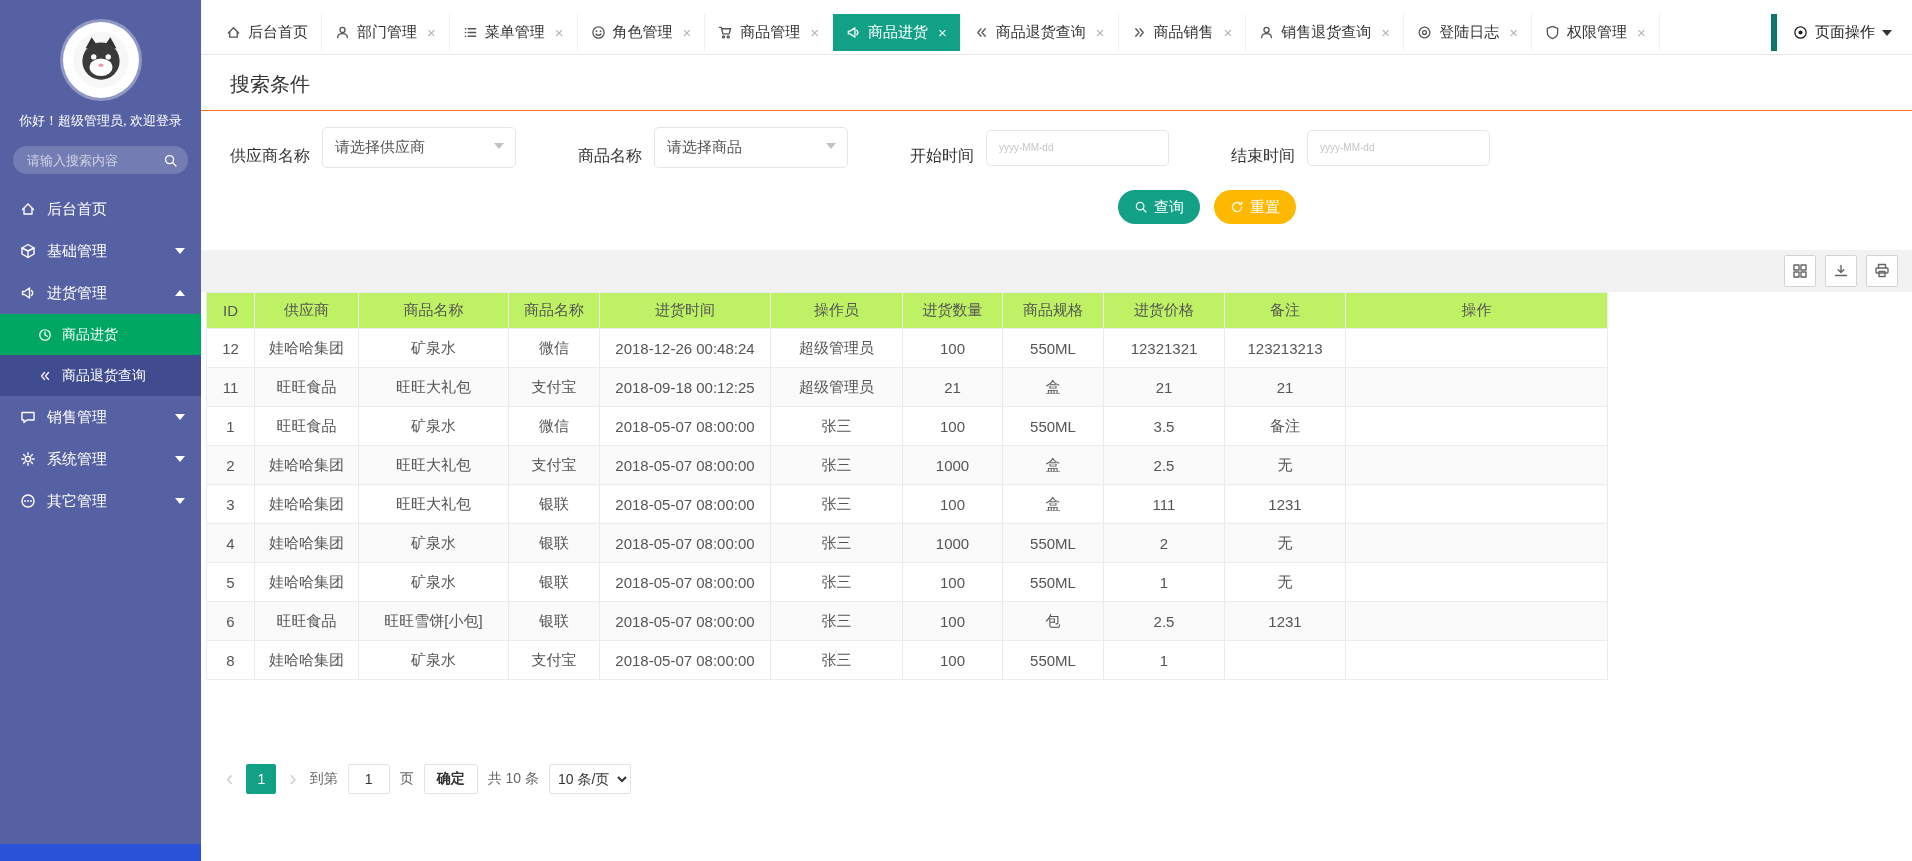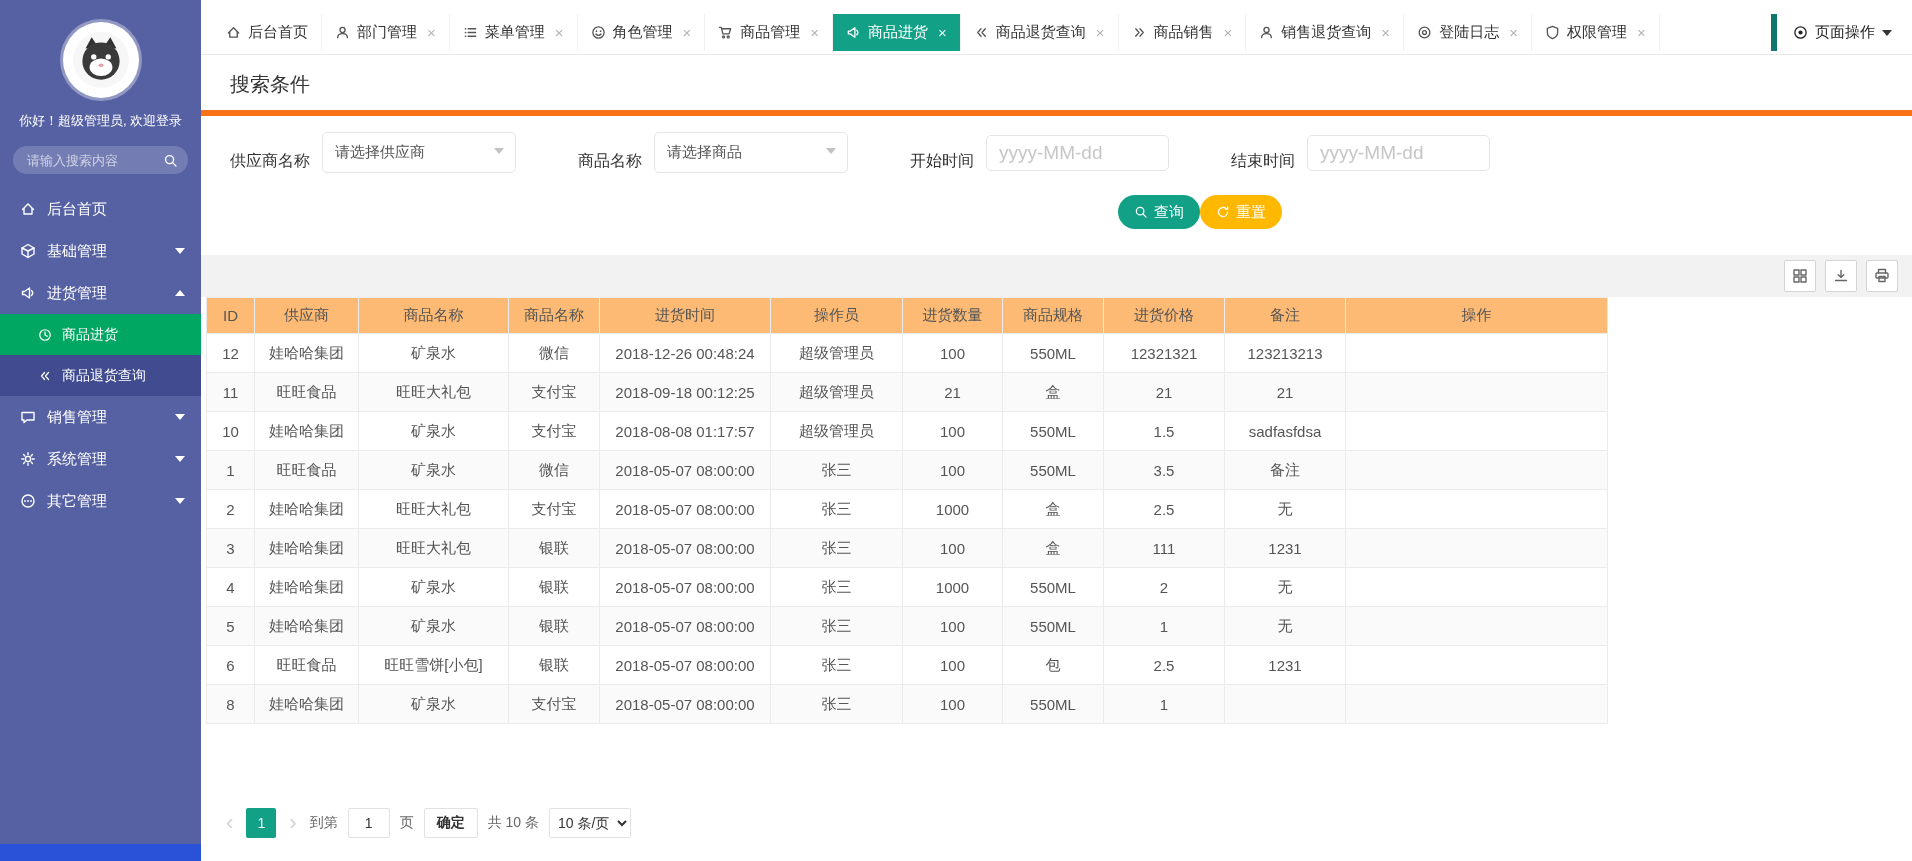--- a/index.html
+++ b/index.html
@@ -48,52 +48,52 @@
           font-size:15px; color:#333; border-right:1px solid #f1f1f1; cursor:pointer; white-space:nowrap; }
   .tab .icon { display:flex; color:#555; }
   .tab .close { color:#b3b3b3; font-size:15px; margin-left:3px; }
   .tab.active { background:var(--primary); color:#fff; }
   .tab.active .icon { color:#fff; }
   .tab.active .close { color:#e3f5f0; }
   .page-actions { margin-left:auto; height:37px; display:flex; align-items:center; gap:7px;
           padding:0 20px 0 16px; font-size:15px; color:#222; border-left:6px solid #0f766e; cursor:pointer; }
   .page-actions .caret.down { border-top-color:#333; }
 
-  .panel-head { padding:16px 12px 12px 29px; border-bottom:6px solid #f97316; }
+  .panel-head { padding:16px 12px 12px 29px; border-bottom:1px solid #f97316; }
   .panel-head h2 { margin:0; font-size:20px; font-weight:400; color:#333; }
 
   .form-row { display:flex; align-items:center; padding-left:29px; margin-top:16px; }
   .field { display:flex; align-items:center; margin-right:62px; }
   .field label { font-size:16px; color:#333; margin-right:12px; white-space:nowrap;margin-top:18px; }
   .select { width:194px; height:41px; border:1px solid #e5e5e5; border-radius:5px; background:#fff;
           display:flex; align-items:center; padding:0 28px 0 12px; font-size:15px; color:#555;
           position:relative; cursor:pointer; }
   .select .caret { position:absolute; right:11px; top:15px; border-top-color:#c2c2c2; }
   .date-input { width:183px; height:36px; border:1px solid #e5e5e5; border-radius:5px;
-          padding:0 12px; font-size:19px; color:#333; outline:none; }
+          padding:0 12px; font-size:10px; color:#333; outline:none; }
   .date-input::placeholder { color:#c6c6c6; }
 
-  .btn-row { display:flex; margin:22px 0 0 917px; }
+  .btn-row { display:flex; gap:14px; margin:22px 0 0 917px; }
   .btn { height:34px; border:none; border-radius:17px; color:#fff; font-size:15px;
           padding:0 16px; display:flex; align-items:center; gap:6px; cursor:pointer;
           font-family:inherit; }
   .btn .icon { display:flex; }
   .btn.green { background:var(--primary); }
   .btn.yellow { background:var(--yellow); }
 
   .table-toolbar { margin-top:26px; height:42px; background:#f2f2f2; display:flex;
           align-items:center; justify-content:flex-end; gap:9px; padding-right:14px; }
   .tool-btn { width:32px; height:32px; background:#fff; border:1px solid #d4d4d4; border-radius:2px;
           display:flex; align-items:center; justify-content:center; color:#666; cursor:pointer; padding:0; }
 
   .table-wrap { padding-left:5px; }
   table.grid { border-collapse:collapse; table-layout:fixed; width:1401px; font-size:15px; color:#555; }
   table.grid th, table.grid td { border:1px solid #ebebeb; text-align:center; overflow:hidden;
           white-space:nowrap; text-overflow:ellipsis; }
-  table.grid th { height:36px; background:#fdba74; font-weight:400; color:#555; }
+  table.grid th { height:36px; background:#bef264; font-weight:400; color:#555; }
   table.grid td { height:39px; }
   table.grid tbody tr:nth-child(even) { background:#fafafa; }
 
   .pagination { display:flex; align-items:center; margin:84px 0 0 22px; font-size:14px; color:#666; }
   .pagination > * { margin-right:10px; }
   .pg-arrow { color:#d2d2d2; font-size:22px; line-height:30px; cursor:pointer; padding:0 3px; }
   .pg-cur { width:30px; height:30px; background:var(--primary); color:#fff; border-radius:2px;
           display:flex; align-items:center; justify-content:center; font-size:14px; cursor:pointer; }
   .pg-text { color:#666; }
   .pg-input { width:42px; height:30px; border:1px solid #e2e2e2; border-radius:2px;
@@ -477,33 +477,20 @@
               <td>支付宝</td>
               <td>2018-09-18 00:12:25</td>
               <td>超级管理员</td>
               <td>21</td>
               <td>盒</td>
               <td>21</td>
               <td>21</td>
               <td></td>
             </tr>
             <tr>
-              <td>10</td>
-              <td>娃哈哈集团</td>
-              <td>矿泉水</td>
-              <td>支付宝</td>
-              <td>2018-08-08 01:17:57</td>
-              <td>超级管理员</td>
-              <td>100</td>
-              <td>550ML</td>
-              <td>1.5</td>
-              <td>sadfasfdsa</td>
-              <td></td>
-            </tr>
-            <tr>
               <td>1</td>
               <td>旺旺食品</td>
               <td>矿泉水</td>
               <td>微信</td>
               <td>2018-05-07 08:00:00</td>
               <td>张三</td>
               <td>100</td>
               <td>550ML</td>
               <td>3.5</td>
               <td>备注</td>

